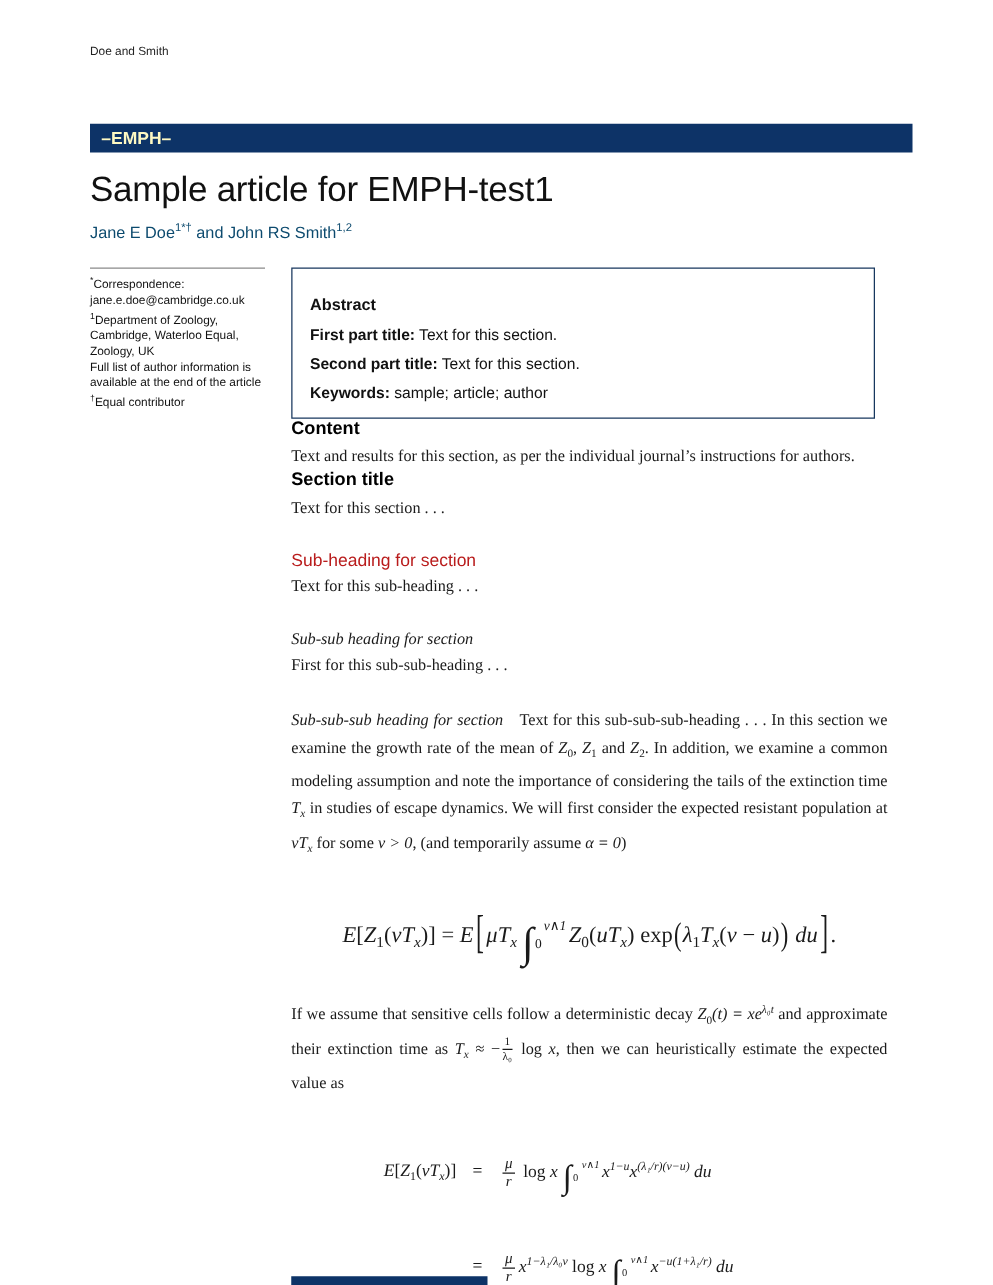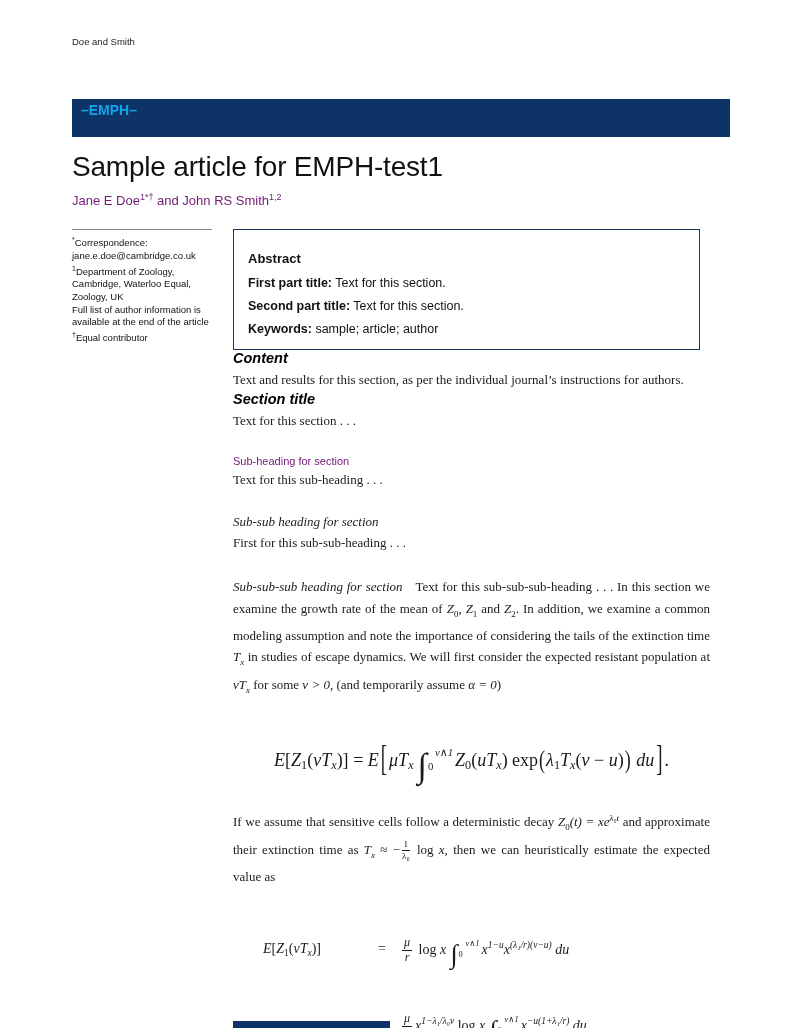--- a/index.html
+++ b/index.html
@@ -4,66 +4,66 @@
 <style>
   html,body{margin:0;padding:0;}
   body{
     width:794px;height:1028px;background:#ffffff;position:relative;overflow:hidden;
     font-family:"Liberation Serif","DejaVu Serif",serif;color:#1a1a1a;
   }
   .page{padding:36px 64px 0 72px;position:relative;}
 
   .running-head{font-family:"Liberation Sans","DejaVu Sans",sans-serif;font-size:9.5px;color:#222;}
 
-  .banner{margin-top:52px;height:38px;line-height:23px;background:#0d3367;color:#0ea5e9;
+  .banner{margin-top:52px;height:23px;line-height:23px;background:#0d3367;color:#fef9c3;
     font-family:"Liberation Sans","DejaVu Sans",sans-serif;font-weight:bold;font-size:14px;
     padding-left:9px;width:649px;}
 
   .title{margin-top:14px;font-family:"Liberation Sans","DejaVu Sans",sans-serif;
     font-size:28px;color:#111;letter-spacing:-0.2px;}
 
-  .authors{margin-top:9px;font-family:"Liberation Sans","DejaVu Sans",sans-serif;font-size:13px;color:#701a75;}
+  .authors{margin-top:9px;font-family:"Liberation Sans","DejaVu Sans",sans-serif;font-size:13px;color:#0c4a6e;}
   .authors sup{font-size:9px;}
 
   .cols{display:flex;margin-top:21px;}
   .sidecol{width:161px;flex:none;}
   .siderule{width:140px;border-top:1px solid #8a8a8a;margin-bottom:4px;}
   .sb-line{font-family:"Liberation Sans","DejaVu Sans",sans-serif;font-size:9.5px;line-height:12.6px;color:#111;}
   .sb-line sup{font-size:7px;}
 
   .abstract-box{width:437px;border:1.5px solid #17375e;padding:21px 14px 11px 14px;
     font-family:"Liberation Sans","DejaVu Sans",sans-serif;font-size:12.5px;color:#111;}
   .abstract-title{font-weight:bold;font-size:13px;margin-bottom:9px;}
   .ab-row{margin-top:6px;line-height:17px;}
   .ab-row b{font-weight:bold;}
 
   .main{margin-left:161px;width:477px;}
   h2.shead{font-family:"Liberation Sans","DejaVu Sans",sans-serif;font-size:14.5px;font-weight:bold;
-    color:#000;margin:0 0 3px 0;font-style:italic;}
+    color:#000;margin:0 0 3px 0;}
   .gap1{margin-top:33px;}
   .gap2{margin-top:23px;}
-  .subhead{font-family:"Liberation Sans","DejaVu Sans",sans-serif;font-size:11px;font-weight:normal;
-    color:#701a75;margin:24px 0 2px 0;}
+  .subhead{font-family:"Liberation Sans","DejaVu Sans",sans-serif;font-size:14px;font-weight:normal;
+    color:#b91c1c;margin:24px 0 2px 0;}
   .subsubhead{font-style:italic;font-size:13px;margin:23px 0 2px 0;}
   p.body{margin:0;font-size:13px;line-height:21.5px;text-align:justify;}
   p.narrow{text-align:left;}
   .runin{font-style:italic;margin-right:13px;}
   .mi{font-style:italic;}
   sub.msb{font-size:9px;font-style:italic;}
   sub.msbr{font-size:9px;}
   sup.msp{font-size:9px;font-style:italic;}
   .ifrac{display:inline-block;text-align:center;font-size:70%;line-height:1.15;vertical-align:-0.55em;margin:0 2px;}
   .ifrac .num{display:block;border-bottom:0.8px solid #1a1a1a;padding:0 1px;}
   .ifrac .den{display:block;}
 
   
   .eqA{margin:13px 0 15px 0;text-align:center;font-size:18px;line-height:1;padding:10px 0;}
   .eqnarray{position:relative;margin-top:10px;font-size:14px;}
   .eqrow{display:flex;align-items:baseline;margin:0 0 16px 0;padding-left:30px;}
-  .eqrow .lhs{width:102px;flex:none;margin-top:44px;}
+  .eqrow .lhs{width:102px;text-align:right;flex:none;margin-top:44px;}
   .eqrow .rel{width:34px;text-align:center;flex:none;}
   .eqrow .rhs{flex:1;text-align:left;}
   .eqrow .eqnum{flex:none;text-align:right;}
 
   .m-i{font-style:italic;}
   .m-r{}
   .m-b{font-size:68%;vertical-align:-0.3em;}
   .m-bi{font-size:68%;vertical-align:-0.3em;font-style:italic;}
   .m-pi{font-size:68%;vertical-align:0.55em;font-style:italic;}
   .m-g1{display:inline-block;transform:scaleY(1.45);margin:0 1px;}

